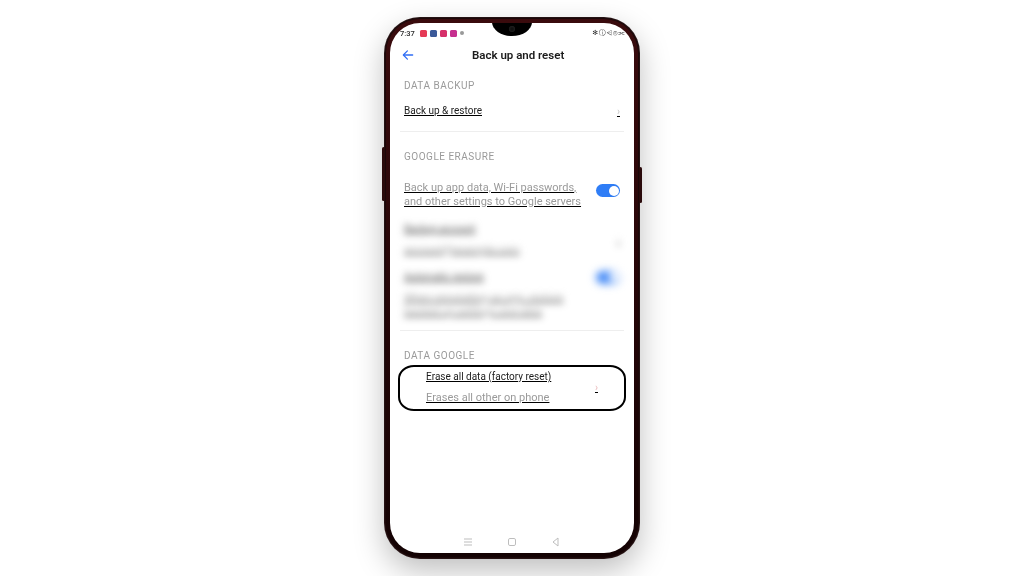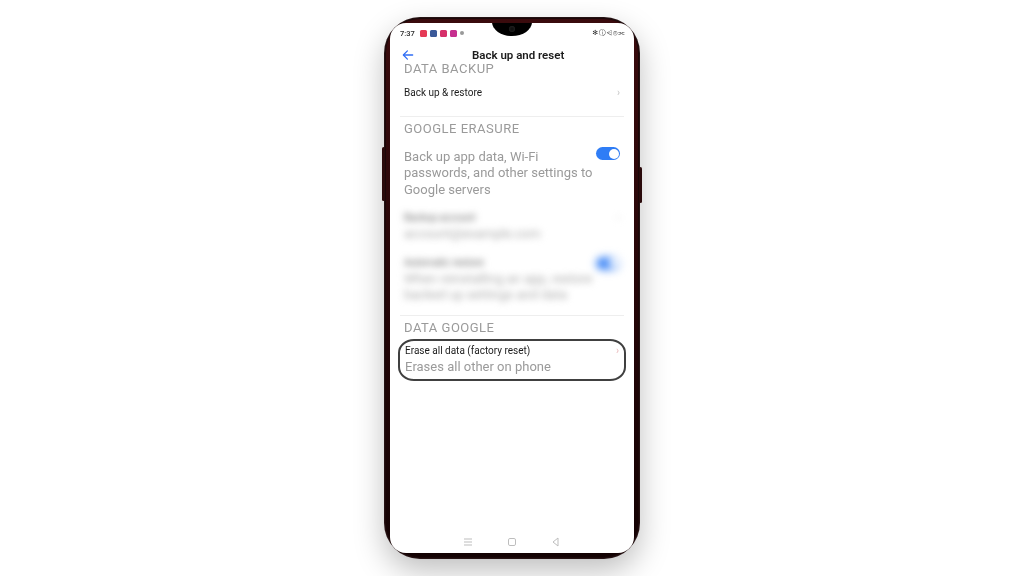--- a/index.html
+++ b/index.html
@@ -37,21 +37,21 @@
     position:absolute;
     inset:2px;
     border-radius:34px;
     background: linear-gradient(180deg,#3a0b0d 0%,#220507 60%,#130203 100%);
     z-index:0;
   }
   .screen-wrap {
     position: relative;
     width: 100%;
     height: 100%;
-    border-radius: 16px;
+    border-radius: 30px;
     overflow: hidden;
     background: #fff;
     z-index:1;
   }
   
   .notch {
     position: absolute;
     top: -1px;
     left: 50%;
     transform: translateX(-50%);
@@ -133,36 +133,37 @@
     position:absolute;
     top:38px;
     bottom:16px;
     left:0; right:0;
     overflow:hidden;
     padding: 0 10px;
     box-sizing:border-box;
   }
 
   .section-label {
-    font-size:13px;
+    font-size:10px;
     letter-spacing:0.5px;
     color:#9a9a9a;
-    margin: 0 4px 4px 4px;
+    margin: 19px 4px 4px 4px;
   }
 
   .row {
     display:flex;
-    align-items:flex-start;
+    align-items:center;
     justify-content:space-between;
     padding: 7px 4px;
     min-height: 18px;
+    text-decoration: underline;
   }
   .row .text-col { flex:1 1 auto; min-width:0; }
   .row .title { font-size:10px; color:#1c1c1c; line-height:1.25; }
-  .row .sub   { font-size:13px; color:#9a9a9a; margin-top:2px; line-height:1.25; }
+  .row .sub   { font-size:11px; color:#9a9a9a; margin-top:8px; line-height:1.25; }
 
   .chevron {
     color:#c5c5c5;
     font-size:10px;
     margin-left:6px;
     flex: 0 0 auto;
   }
 
   .hr { height:1px; background:#eee; margin:4px 0; }
 
@@ -188,23 +189,23 @@
   .blurred {
     filter: blur(3.5px);
     pointer-events:none;
   }
   .blurred .title{color:#666;}
   .blurred .sub{color:#aaa;}
 
   
   .highlight {
     position:relative;
-    border:2px solid #404040;
+    border:2px solid #000000;
     border-radius: 16px / 14px;
-    padding: 4px 3px;
+    padding: 4px 24px;
     margin: 2px -2px 0 -2px;
   }
   .highlight .chevron{color:#e9b9bb;}
 
   
   .navbar{
     position:absolute;
     left:0; right:0; bottom:4px;
     height:14px;
     display:flex;

